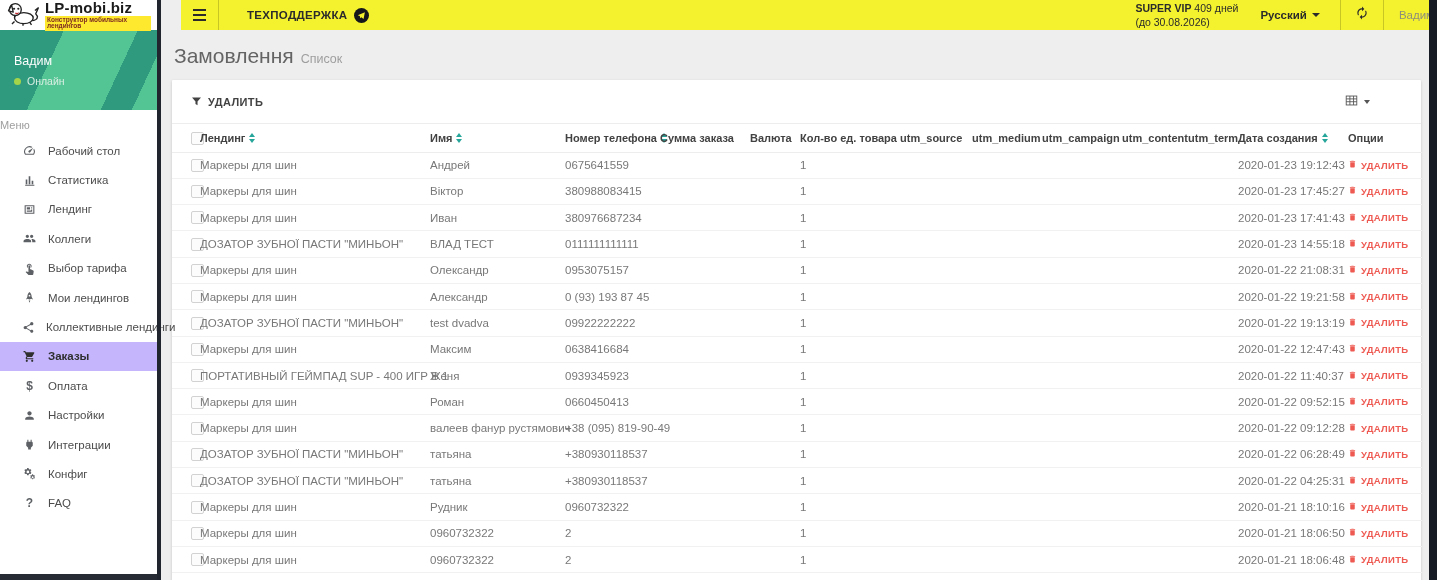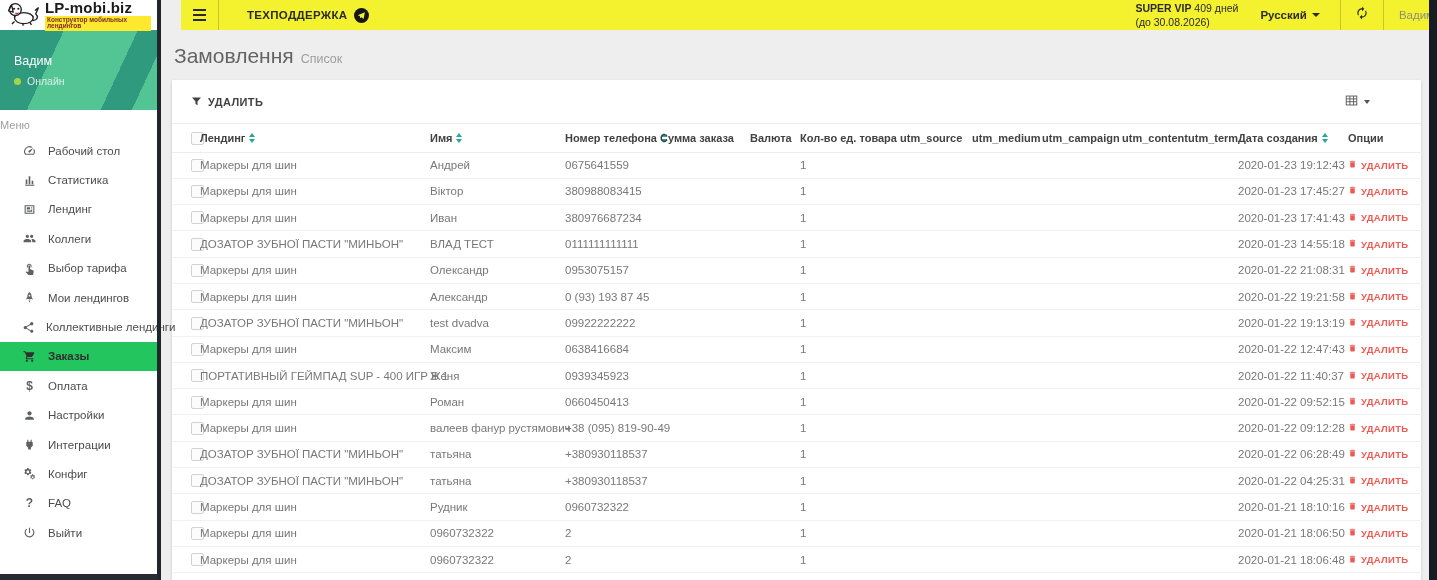--- a/index.html
+++ b/index.html
@@ -36,21 +36,21 @@
 
   
   .sidebar { position:absolute; left:0; top:30px; width:157px; height:550px; background:#ffffff; z-index:4; }
   .profile { height:80px; padding:24px 14px 0;
              background:linear-gradient(115deg,#2f9a7e 0 33%,#53c493 33% 71%,#2f9a7e 71% 87%,#53c493 87%); }
   .profile-name { color:#ffffff; font-size:12.5px; margin-bottom:7px; }
   .profile-status { display:flex; align-items:center; gap:6px; font-size:10.5px; color:#d9efe3; }
   .online-dot { width:7px; height:7px; border-radius:50%; background:#a4d44a; }
   .menu-label { font-size:11px; color:#9e9e9e; padding:9px 0 5px; }
   .menu-item { height:29.4px; display:flex; align-items:center; gap:11px; padding:0 22px; cursor:pointer; }
-  .menu-item.active { background:#22c55e; }
+  .menu-item.active { background:#c4b5fd; }
   .menu-item.active .mi-label { font-weight:bold; color:#2f2f2f; }
   .mi-icon { width:15px; display:flex; justify-content:center; align-items:center; }
   .mi-icon svg { width:13px; height:13px; fill:#5d6064; }
   .menu-item.active .mi-icon svg { fill:#2f2f2f; }
   .gicon { font-size:12px; font-weight:bold; color:#5d6064; line-height:1; }
   .mi-label { font-size:11.5px; color:#4c4c4c; white-space:nowrap; }
   .sidebar-footer { position:absolute; bottom:0; left:0; width:157px; height:6px; background:#272b33; }
 
   
   .main { position:absolute; left:161px; top:30px; width:1268px; height:550px; background:#eeeeee; padding:12px 8px 0 11px; overflow:hidden; }
@@ -249,28 +249,20 @@
             </svg>
           </span>
     <span class="mi-label">Конфиг</span>
   </div>
         <div class="menu-item">
     <span class="mi-icon">
             <span class="gicon">?</span>
           </span>
     <span class="mi-label">FAQ</span>
   </div>
-        <div class="menu-item">
-    <span class="mi-icon">
-            <svg viewBox="0 0 24 24">
-              <path d="M13 3h-2v10h2V3zm4.83 2.17l-1.42 1.42C17.99 7.86 19 9.81 19 12c0 3.87-3.13 7-7 7s-7-3.13-7-7c0-2.19 1.01-4.14 2.58-5.42L6.17 5.17C4.23 6.82 3 9.26 3 12c0 4.97 4.03 9 9 9s9-4.03 9-9c0-2.74-1.23-5.18-3.17-6.83z"></path>
-            </svg>
-          </span>
-    <span class="mi-label">Выйти</span>
-  </div>
       </div>
     <div class="sidebar-footer"></div>
   </div>
 
   <div class="main">
     <div class="page-head">
       <span class="page-title">Замовлення</span><span class="page-subtitle">Список</span>
     </div>
     <div class="card">
       <div class="card-toolbar">

